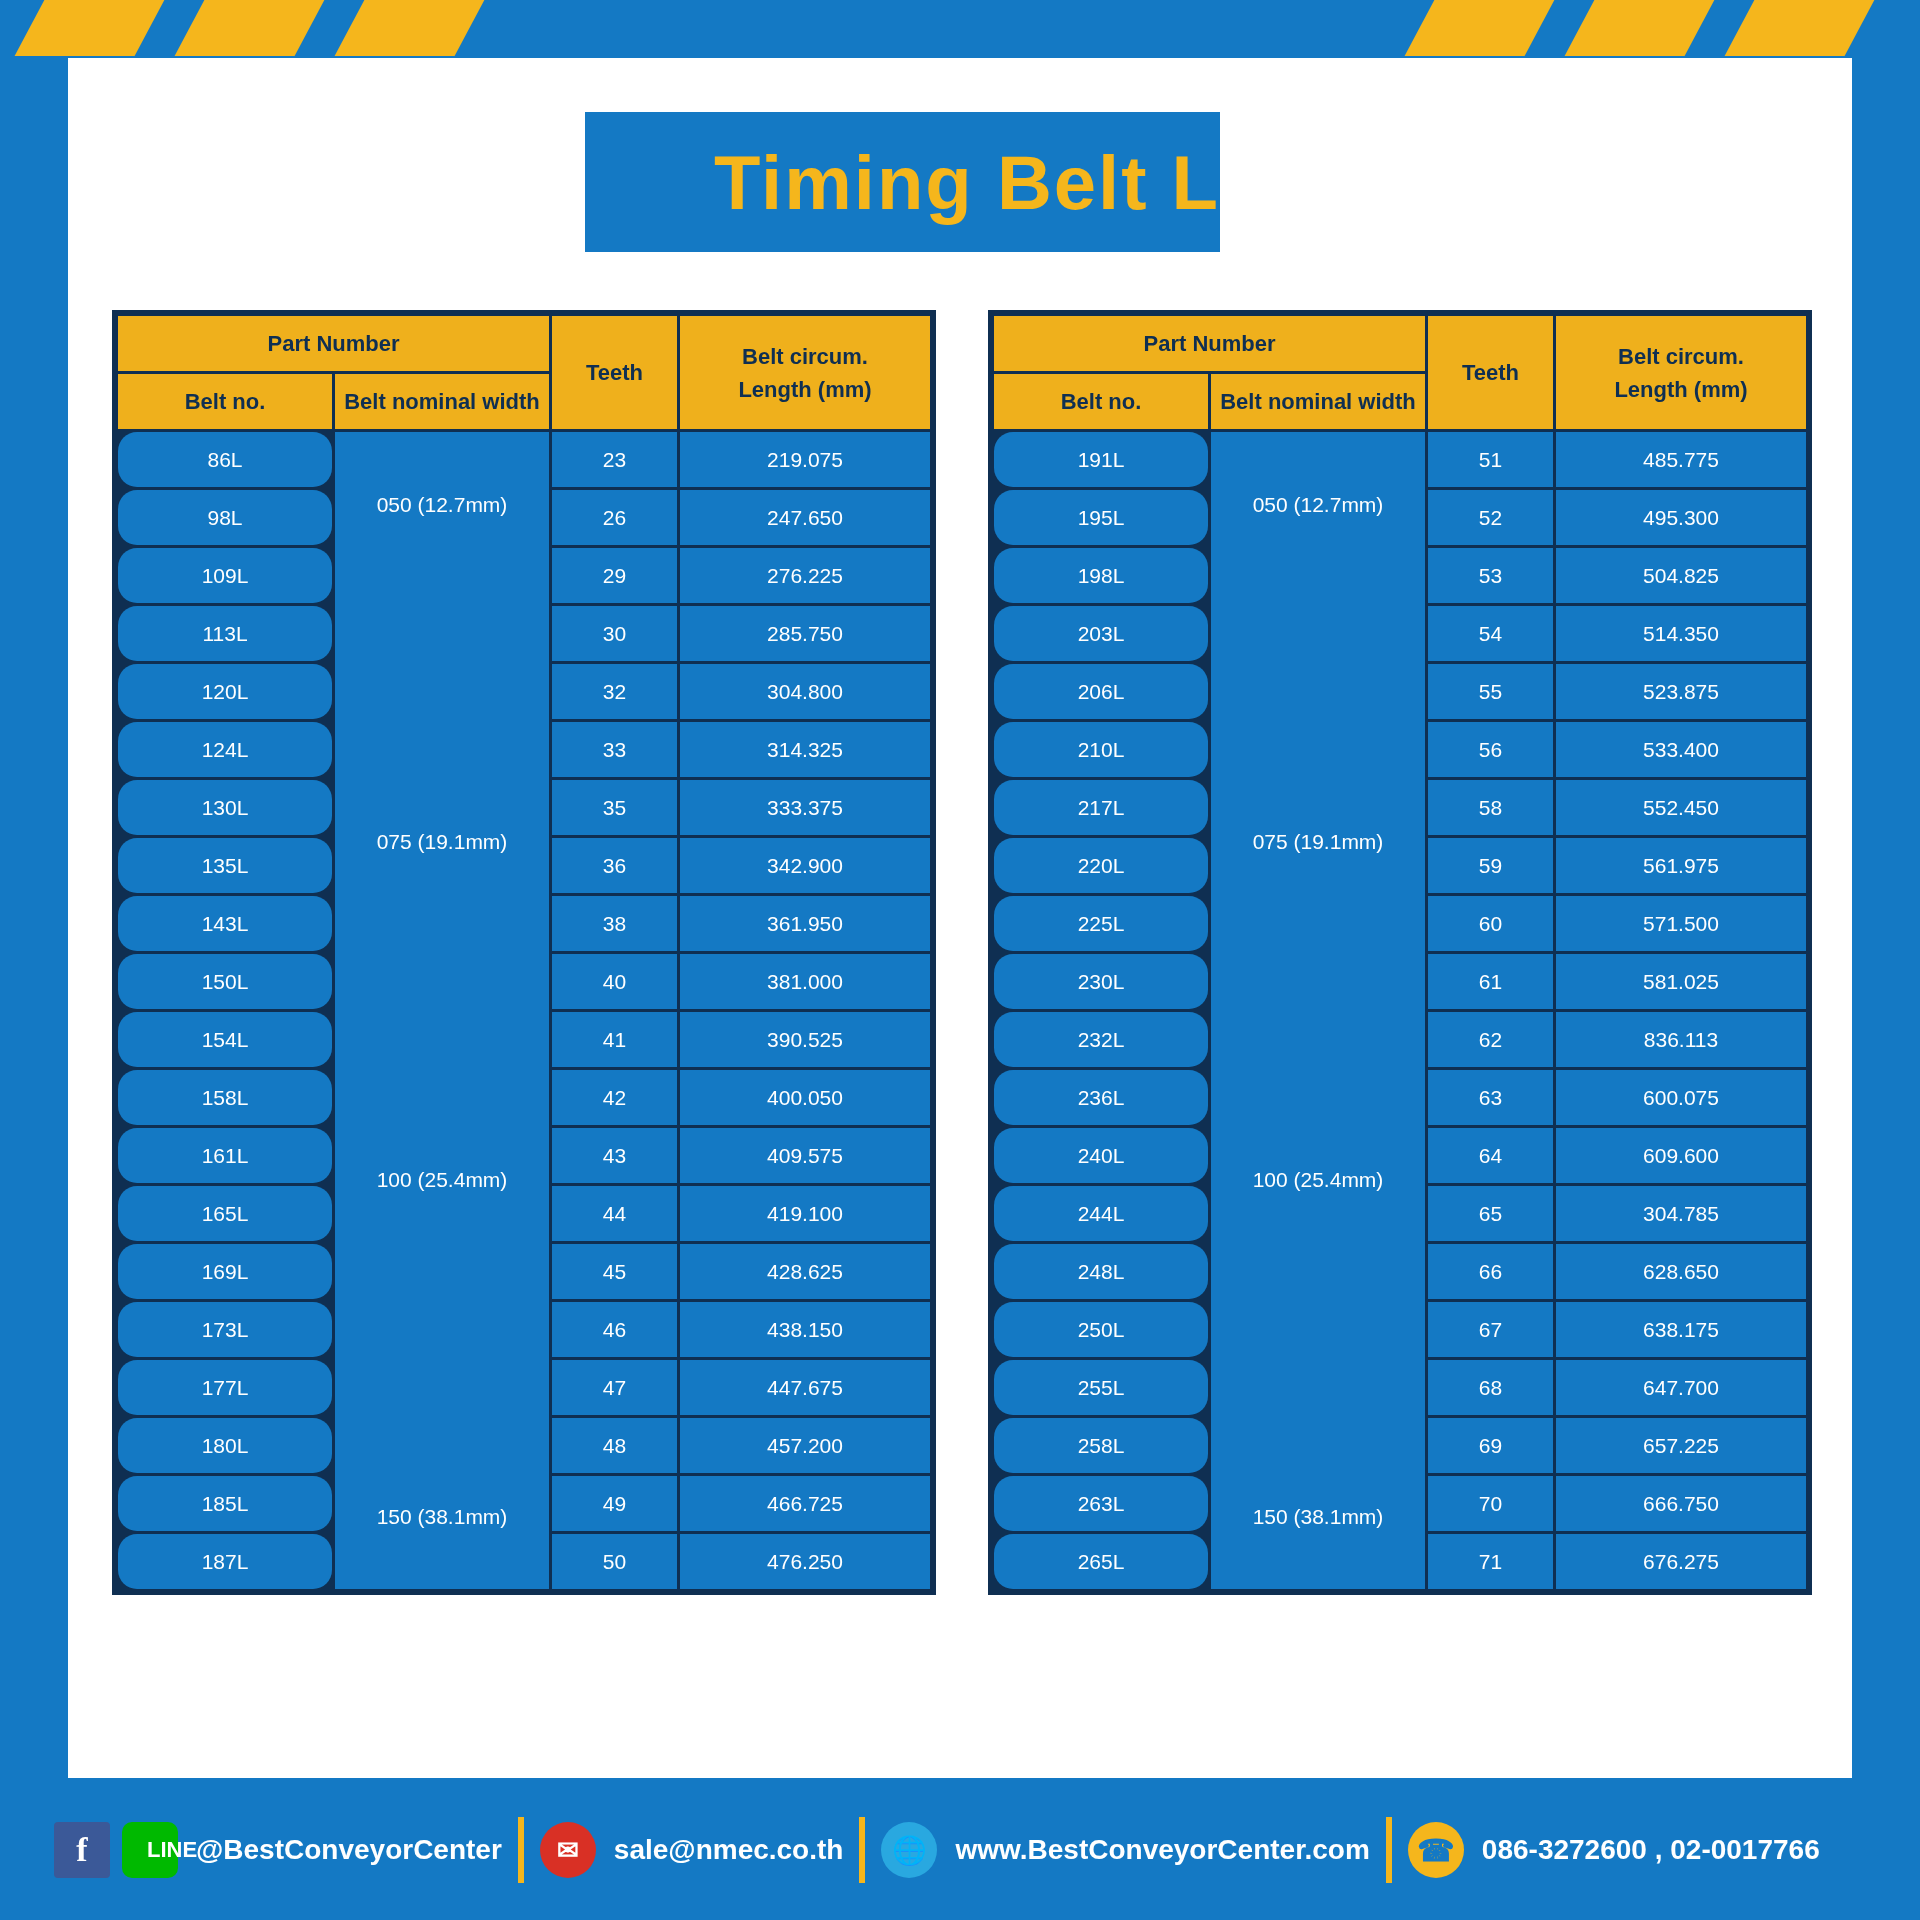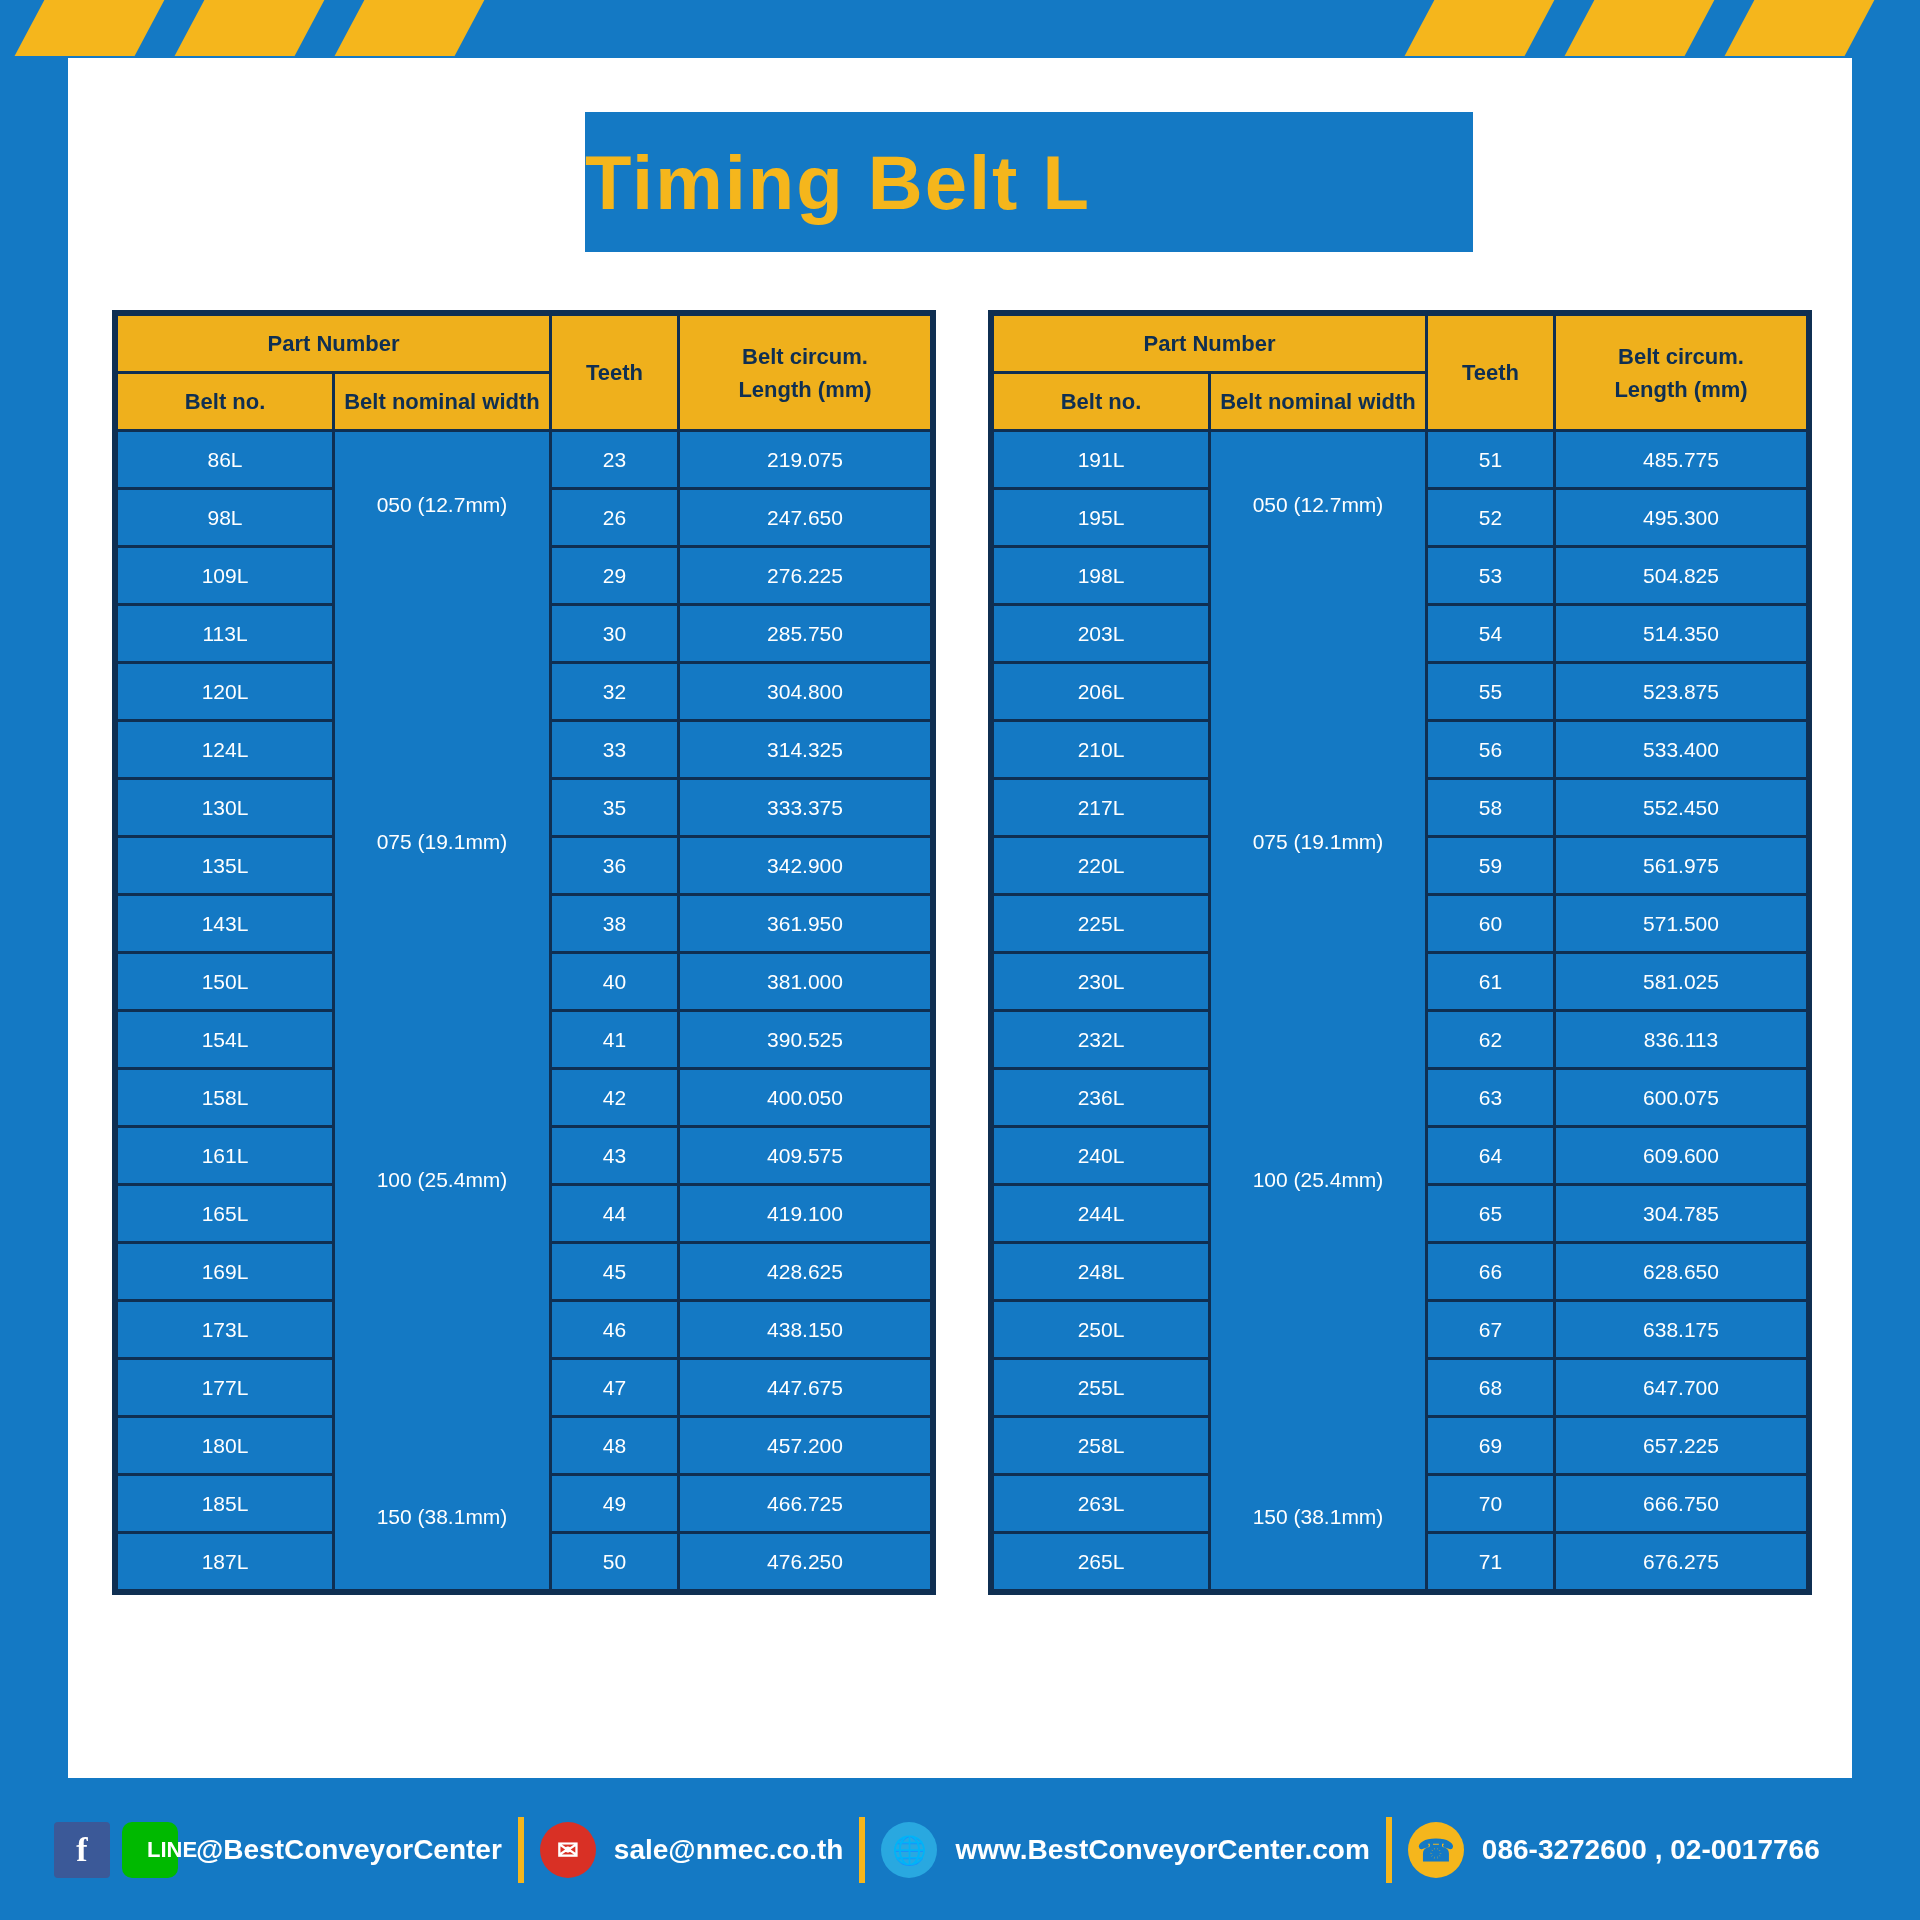--- a/index.html
+++ b/index.html
@@ -45,23 +45,23 @@
   .wm-text {
     font-size: 300px;
     font-weight: bold;
     color: #1479c4;
     font-family: "Liberation Sans", sans-serif;
     letter-spacing: -10px;
   }
   .title-wrap {
     position: absolute;
     left: 585px; top: 112px;
-    width: 888px; height: 140px;
+    width: 635px; height: 140px;
     background: #1479c4;
-    display: flex; align-items: center; justify-content: flex-start;
+    display: flex; align-items: center; justify-content: flex-end;
   }
   .title-wrap h1 {
     margin: 0;
     color: #f5b61c;
     font-size: 76px;
     font-weight: bold;
     letter-spacing: 2px;
     font-family: "Liberation Sans", sans-serif;
   }
   .tables {
@@ -93,21 +93,21 @@
     background: #efb01c;
     color: #0f2f52;
     font-weight: bold;
     font-size: 22px;
   }
   .h-part { height: 86px; }
   .h-sub { height: 158px; }
   .h-tall { height: 244px; }
   .cell-teeth { font-size: 23px; }
   .cell-len { font-size: 23px; }
-  .cell-belt { font-size: 23px; }
+  .cell-belt { font-size: 23px; border-radius: 19px; }
   .width-cell {
     font-size: 23px;
     line-height: 1.0;
     vertical-align: middle;
   }
   .width-list { display:flex; flex-direction:column; justify-content:space-between; height: 100%; }
   .width-list span { display:block; padding: 62px 0; }
   .sub2 { line-height: 1.5; }
   
   .footer {

